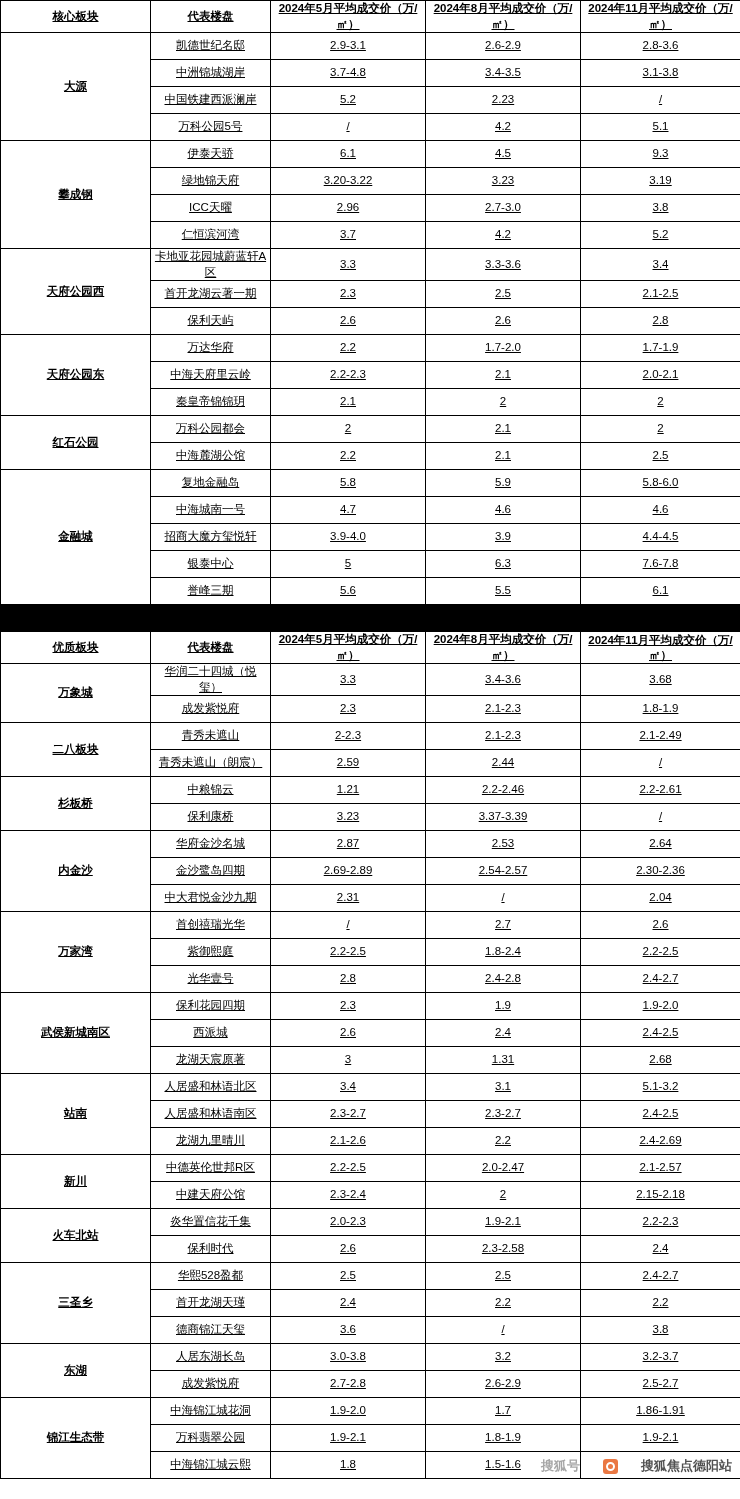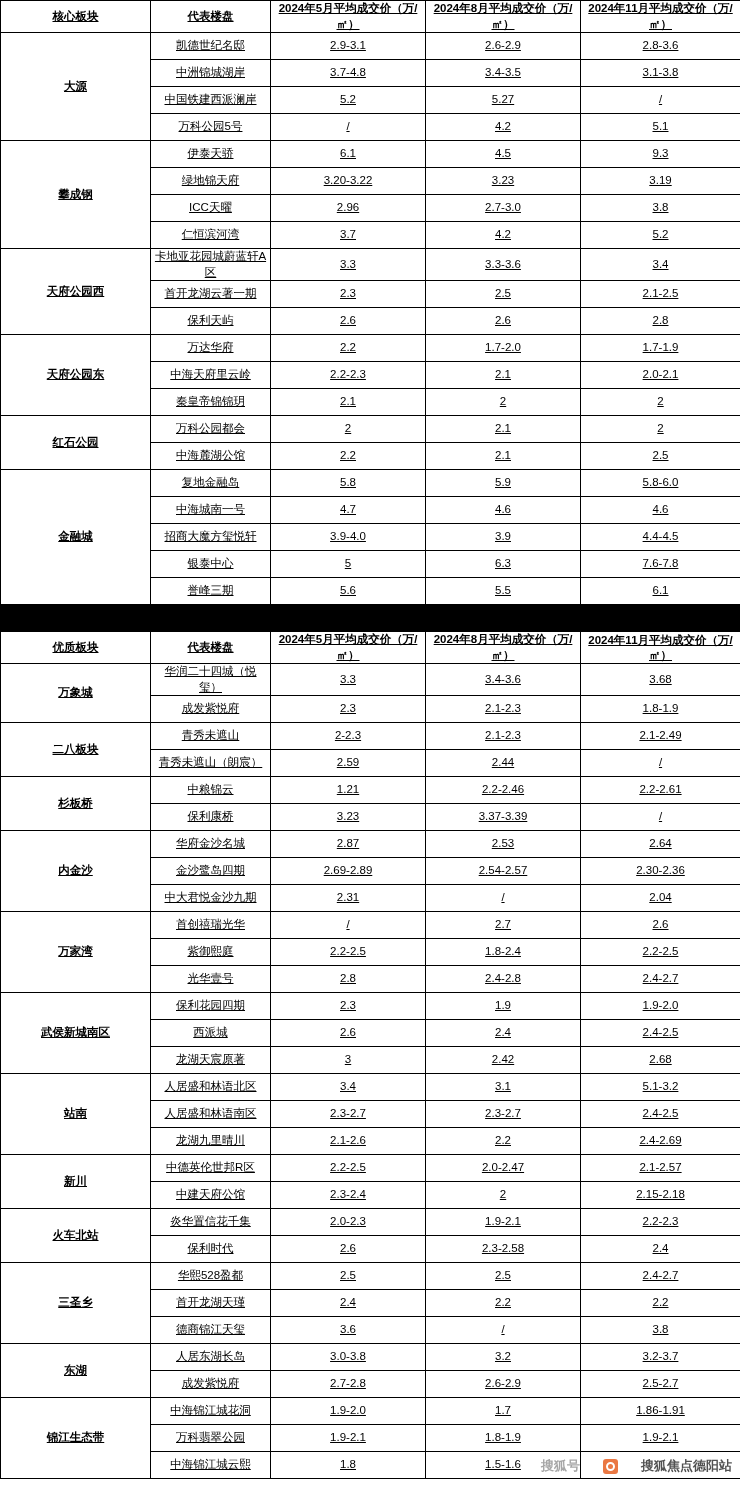--- a/index.html
+++ b/index.html
@@ -138,21 +138,21 @@
         </tr>
         <tr>
           <td class="project">中洲锦城湖岸</td>
           <td class="price">3.7-4.8</td>
           <td class="price">3.4-3.5</td>
           <td class="price">3.1-3.8</td>
         </tr>
         <tr>
           <td class="project">中国铁建西派澜岸</td>
           <td class="price">5.2</td>
-          <td class="price">5.27</td>
+          <td class="price">2.23</td>
           <td class="price">/</td>
         </tr>
         <tr>
           <td class="project">万科公园5号</td>
           <td class="price">/</td>
           <td class="price">4.2</td>
           <td class="price">5.1</td>
         </tr>
         <tr>
           <td class="sector" rowspan="4">攀成钢</td>
@@ -357,21 +357,21 @@
         </tr>
         <tr>
           <td class="project">西派城</td>
           <td class="price">2.6</td>
           <td class="price">2.4</td>
           <td class="price">2.4-2.5</td>
         </tr>
         <tr>
           <td class="project">龙湖天宸原著</td>
           <td class="price">3</td>
-          <td class="price">2.42</td>
+          <td class="price">1.31</td>
           <td class="price">2.68</td>
         </tr>
         <tr>
           <td class="sector" rowspan="3">站南</td>
           <td class="project">人居盛和林语北区</td>
           <td class="price">3.4</td>
           <td class="price">3.1</td>
           <td class="price">5.1-3.2</td>
         </tr>
         <tr>

